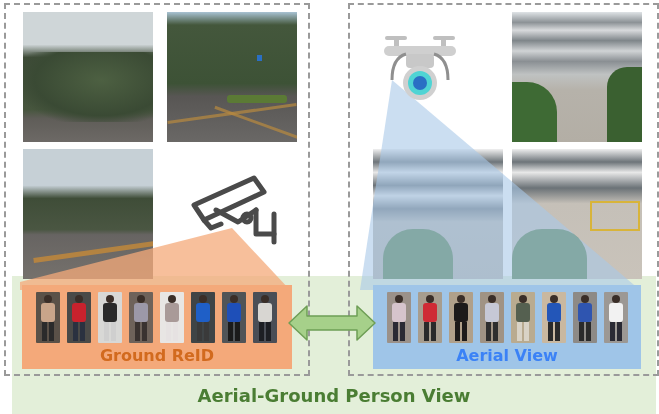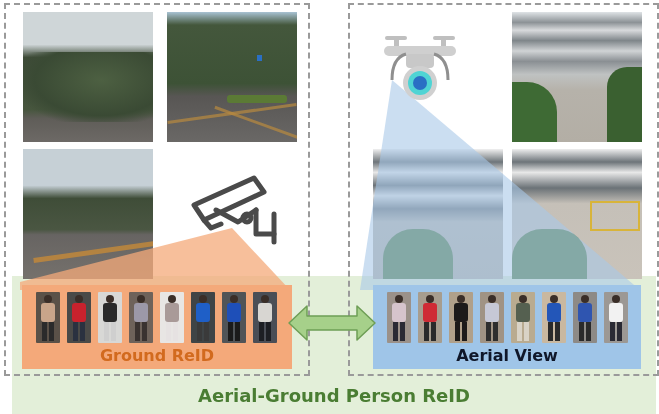--- a/index.html
+++ b/index.html
@@ -172,19 +172,19 @@
       <div style="position:absolute;left:6px;top:30px;width:5px;height:19px;background:#2a2a2a"></div>
       <div style="position:absolute;left:13px;top:30px;width:5px;height:19px;background:#2a2a2a"></div>
     </div>
   <div class="tile" style="left: 217px; background: rgb(156, 152, 148);">
       <div style="position:absolute;left:8px;top:3px;width:8px;height:8px;border-radius:50%;background:#3a2e28"></div>
       <div style="position:absolute;left:5px;top:11px;width:14px;height:19px;border-radius:3px;background:#f2f2f2"></div>
       <div style="position:absolute;left:6px;top:30px;width:5px;height:19px;background:#2a2a34"></div>
       <div style="position:absolute;left:13px;top:30px;width:5px;height:19px;background:#2a2a34"></div>
     </div>
 </div>
-<div class="label" style="left:373px; top:346px; width:268px; font-size:16px; color:#0f172a;">Aerial View</div>
+<div class="label" style="left:373px; top:346px; width:268px; font-size:16px; color:#3b82f6;">Aerial View</div>
 
 <svg class="abs" style="left:287px; top:304px;" width="90" height="38" viewBox="0 0 90 38">
   <polygon points="2,19 20,2 20,12 70,12 70,2 88,19 70,36 70,26 20,26 20,36" fill="#a6d08a" stroke="#6e9e55" stroke-width="1.5" stroke-linejoin="round"></polygon>
 </svg>
 
-<div class="label" style="left:12px; top:385px; width:644px; font-size:18px; color:#4a7d33;">Aerial-Ground Person ReID</div>
+<div class="label" style="left:12px; top:385px; width:644px; font-size:18px; color:#4a7d33;">Aerial-Ground Person View</div>
 
 </body></html>

